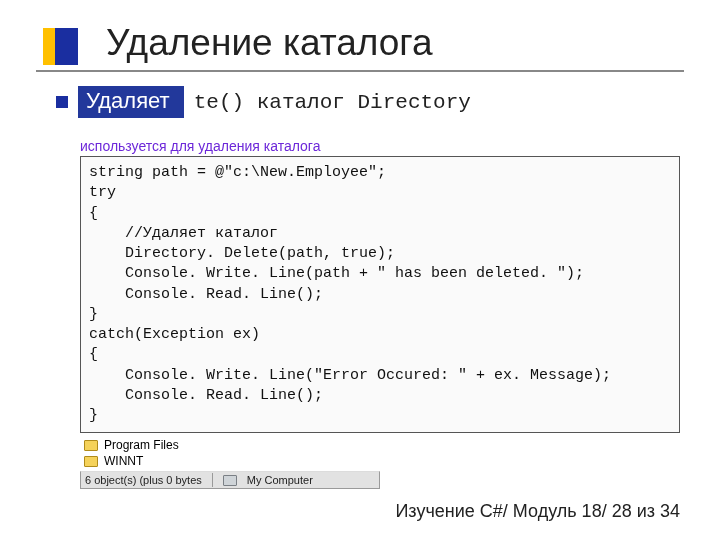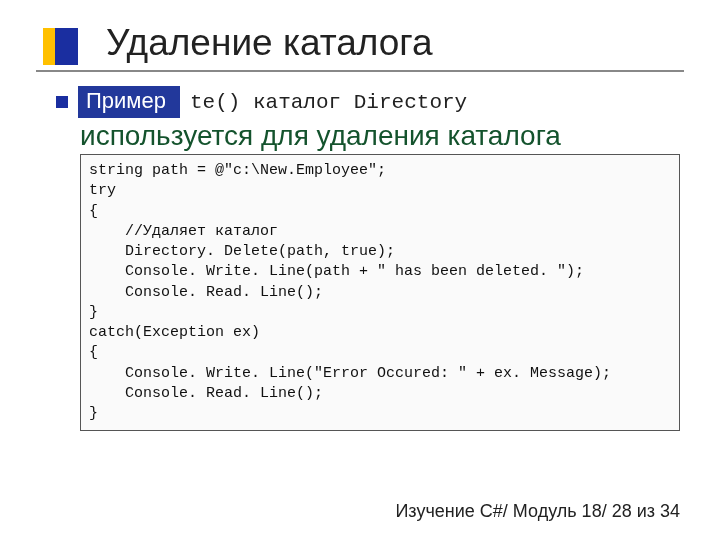--- a/index.html
+++ b/index.html
@@ -6,55 +6,71 @@
   html, body { width: 720px; height: 540px; font-family: Arial, sans-serif; background: #fff; overflow: hidden; }
   .slide { width: 720px; height: 540px; padding: 22px 36px 32px 36px; position: relative; }
   .title-accent { position: absolute; left: 43px; top: 28px; width: 35px; height: 37px; background: #1a2ea0; }
   .title-accent2 { position: absolute; left: 43px; top: 28px; width: 12px; height: 37px; background: #ffc000; }
   .title-text { font-size: 37px; color: #222; margin-left: 70px; }
   .title-underline { height: 2px; background: #888; margin: 6px 0 14px 0; width: 100%; }
   .bullet-row { display: flex; align-items: center; gap: 10px; margin-top: 6px; }
   .bullet { width: 12px; height: 12px; background: #1a2ea0; flex-shrink: 0; margin-left: 20px; }
   .example-label { background: #22389b; color: #fff; font-size: 22px; padding: 2px 14px 4px 8px; }
   .partial { font-family: "Courier New", monospace; font-size: 21px; color: #222; }
-  .sub-row { font-family: Arial, sans-serif; font-size: 28px; color: #14532d; margin-left: 44px; margin-top: 2px; }
+  .sub-row { font-family: Arial, sans-serif; font-size: 14px; color: #6d28d9; margin-left: 44px; margin-top: 20px; }
   .codebox { border: 1px solid #555; background: #fafafa; margin: 2px 0 0 44px; width: 600px; padding: 6px 8px; font-family: "Courier New", monospace; font-size: 15px; line-height: 1.35; color: #111; white-space: pre; overflow: hidden; }
   .explorer-frag { margin-left: 44px; margin-top: 4px; width: 300px; }
   .exp-row { display: flex; align-items: center; font-family: Tahoma, sans-serif; font-size: 12px; color: #000; padding: 1px 4px; gap: 6px; }
   .folder-ic { width: 14px; height: 11px; background: #f5d25a; border: 1px solid #b08b1a; border-radius: 1px; }
   .drive-ic { width: 14px; height: 11px; background: #cfd4d8; border: 1px solid #7a7f85; border-radius: 1px; }
   .status-bar { border: 1px solid #9a9a9a; border-top: 1px solid #dcdcdc; background: #e2e2e2; display: flex; align-items: center; font-family: Tahoma, sans-serif; font-size: 11px; color: #222; height: 18px; padding: 0 4px; gap: 10px; margin-top: 2px; }
   .sb-sep { width: 1px; height: 14px; background: #9a9a9a; }
   .footer { position: absolute; right: 40px; bottom: 18px; font-family: Arial, sans-serif; font-size: 18px; color: #222; }
 </style>
 </head>
 <body>
 
 <div class="slide">
   <div class="title-accent"></div>
   <div class="title-accent2"></div>
   <div class="title-text">Удаление каталога</div>
   <div class="title-underline"></div>
 
   <div class="bullet-row">
     <div class="bullet"></div>
-    <span class="example-label">Пример</span>
+    <span class="example-label">Удаляет</span>
     <span class="partial"><span>te() каталог Directory</span></span>
   </div>
   <div class="sub-row">используется для удаления каталога</div>
 
   <div class="codebox">string path = @"c:\New.Employee";
 try
 {
     //Удаляет каталог
     Directory. Delete(path, true);
     Console. Write. Line(path + " has been deleted. ");
     Console. Read. Line();
 }
 catch(Exception ex)
 {
     Console. Write. Line("Error Occured: " + ex. Message);
     Console. Read. Line();
 }</div>
 
+  <div class="explorer-frag">
+    <div class="exp-row">
+      <span class="folder-ic"></span>
+      <span>Program Files</span>
+    </div>
+    <div class="exp-row">
+      <span class="folder-ic"></span>
+      <span>WINNT</span>
+    </div>
+    <div class="status-bar">
+      <span>6 object(s) (plus 0 bytes</span>
+      <span class="sb-sep"></span>
+      <span class="drive-ic"></span>
+      <span>My Computer</span>
+    </div>
+  </div>
 
   <div class="footer">Изучение C#/ Модуль 18/ 28 из 34</div>
 </div>
 
 </body></html>

